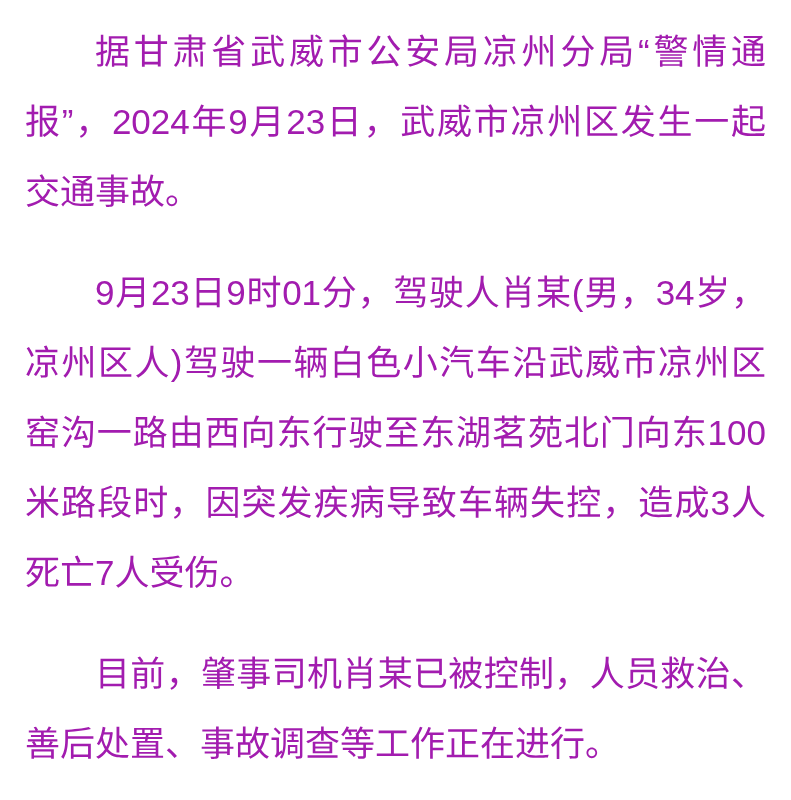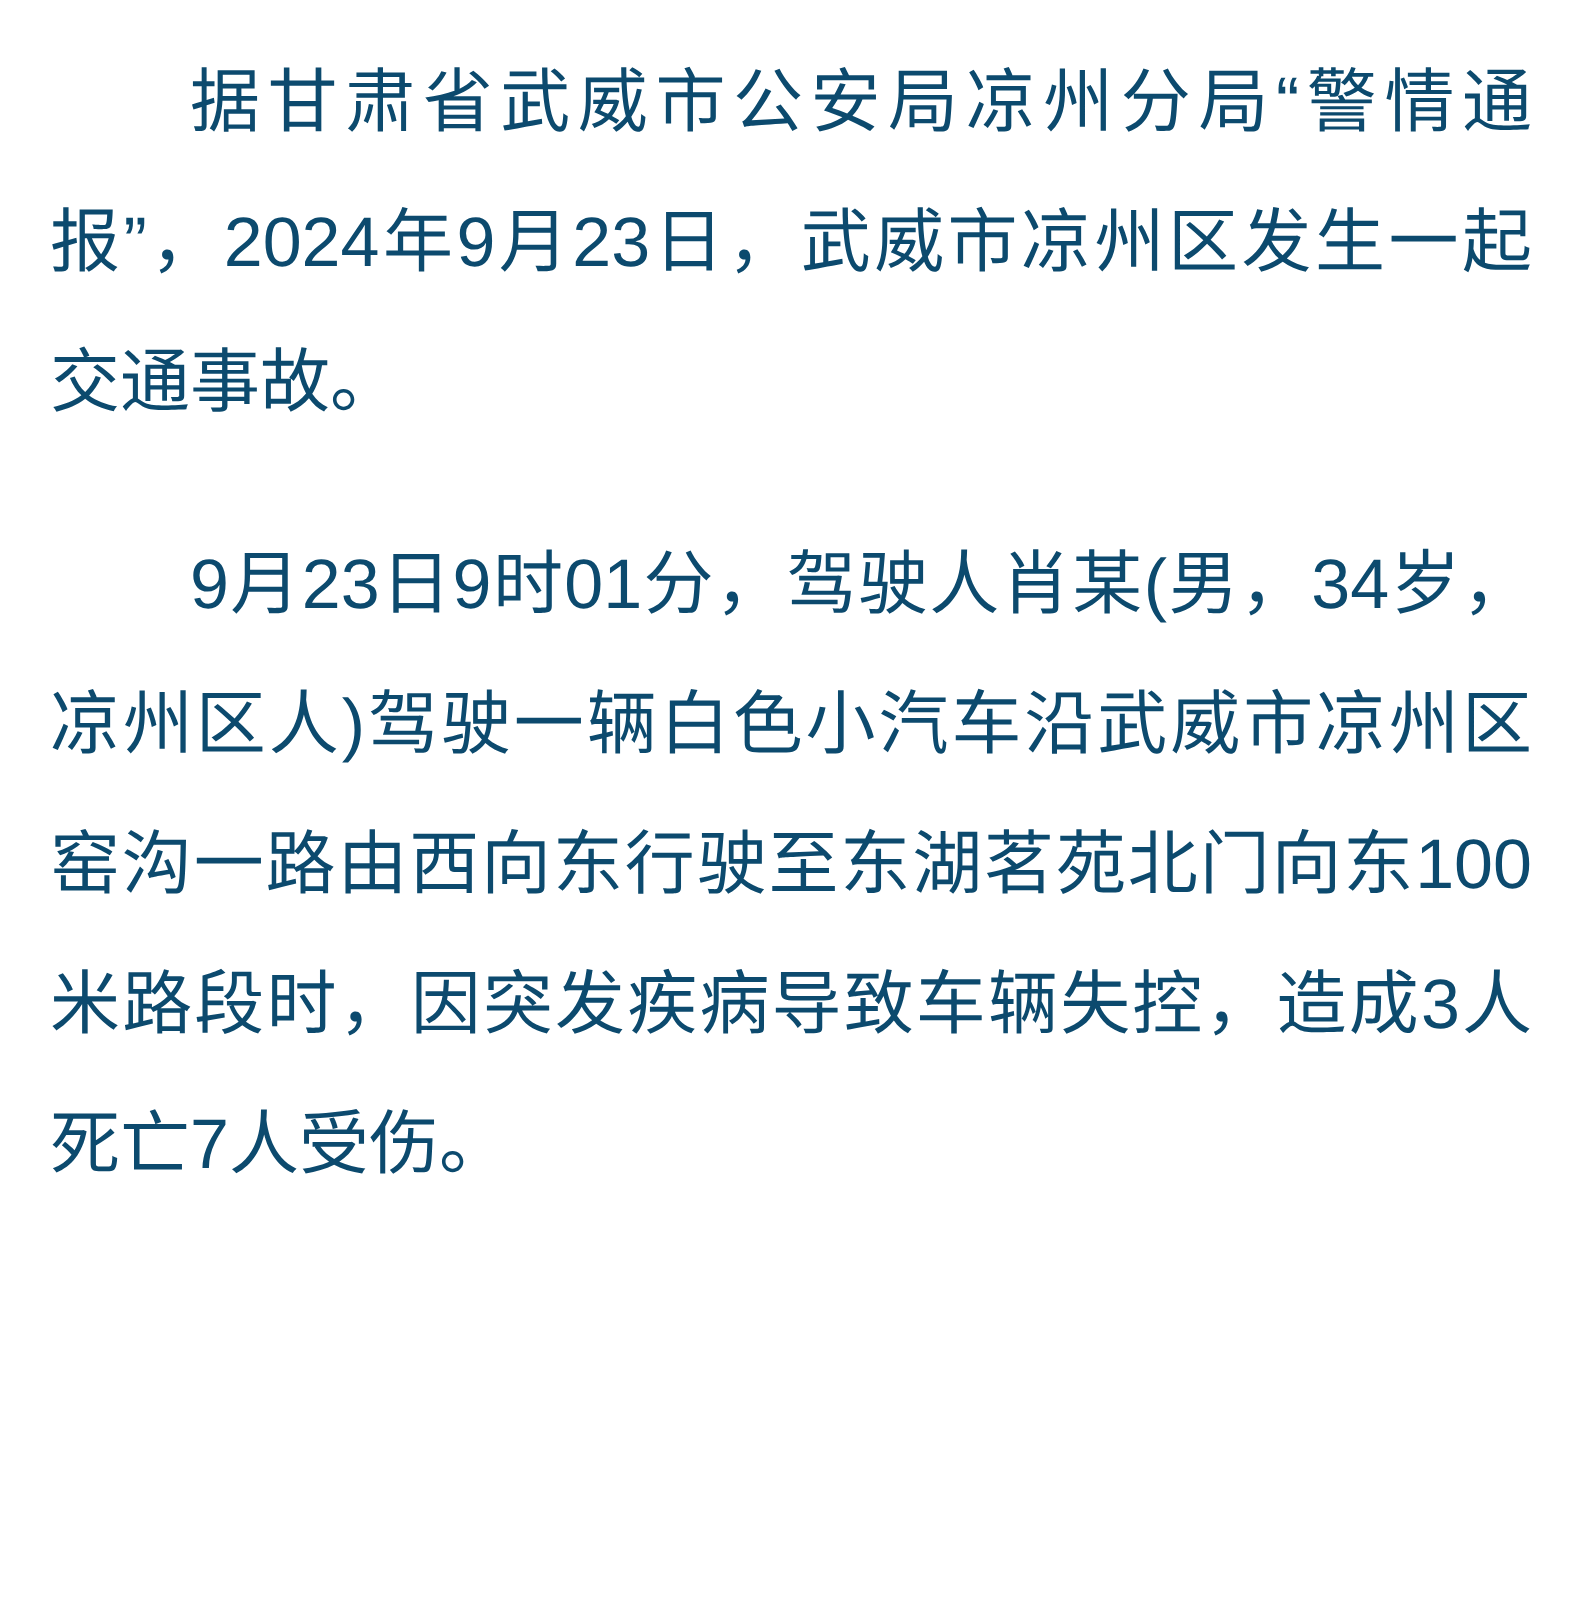--- a/index.html
+++ b/index.html
@@ -12,29 +12,30 @@
     height: 800px;
     overflow: hidden;
   }
   .article-body {
     box-sizing: border-box;
     width: 791px;
     padding: 17px 25px 0 25px;
     font-family: "Liberation Sans", "DejaVu Sans", sans-serif;
     font-size: 35px;
     line-height: 70px;
-    color: #0c4a6e;
+    color: #a21caf;
     text-align: justify;
   }
   .article-body p {
     margin: 0 0 31px 0;
     text-indent: 2em;
     word-break: break-all;
     overflow-wrap: break-word;
   }
 </style>
 </head>
 <body>
 
 <main class="article-body">
   <p>据甘肃省武威市公安局凉州分局“警情通报”，2024年9月23日，武威市凉州区发生一起交通事故。</p>
   <p>9月23日9时01分，驾驶人肖某(男，34岁，凉州区人)驾驶一辆白色小汽车沿武威市凉州区窑沟一路由西向东行驶至东湖茗苑北门向东100米路段时，因突发疾病导致车辆失控，造成3人死亡7人受伤。</p>
+  <p>目前，肇事司机肖某已被控制，人员救治、善后处置、事故调查等工作正在进行。</p>
 </main>
 
 </body></html>

